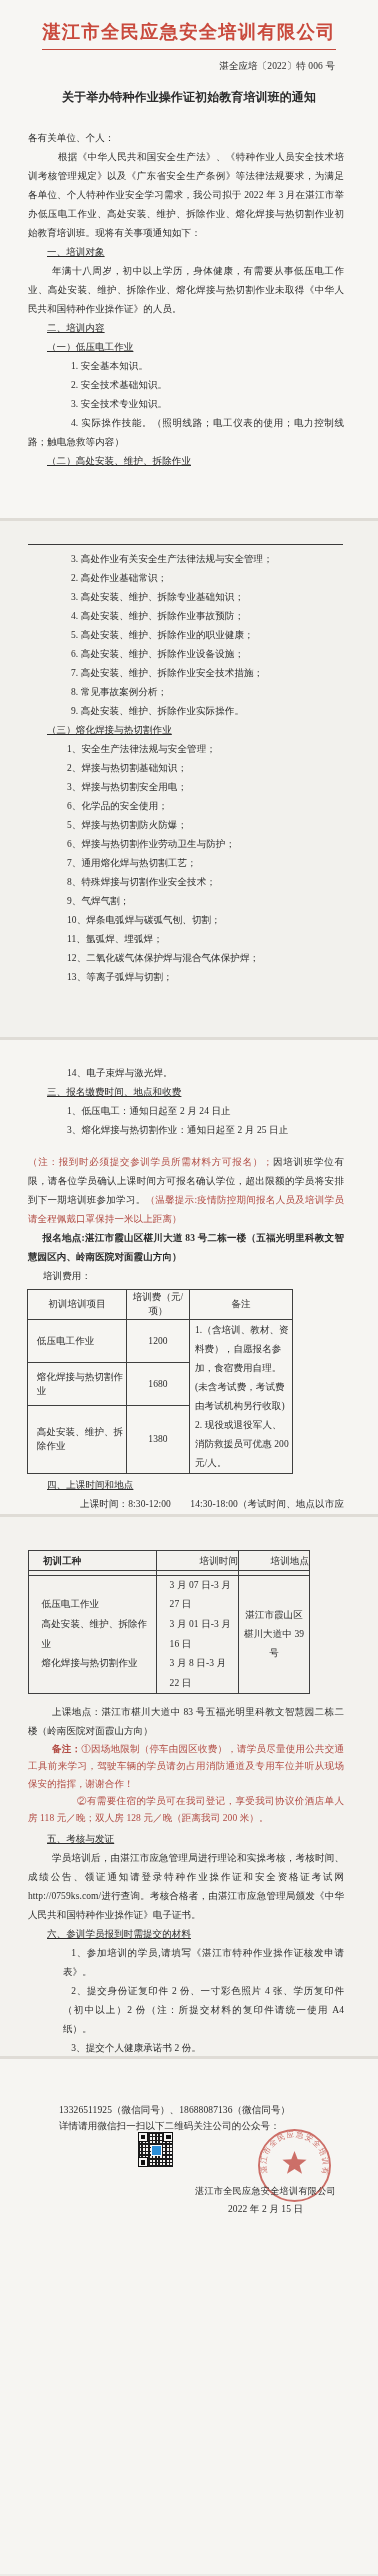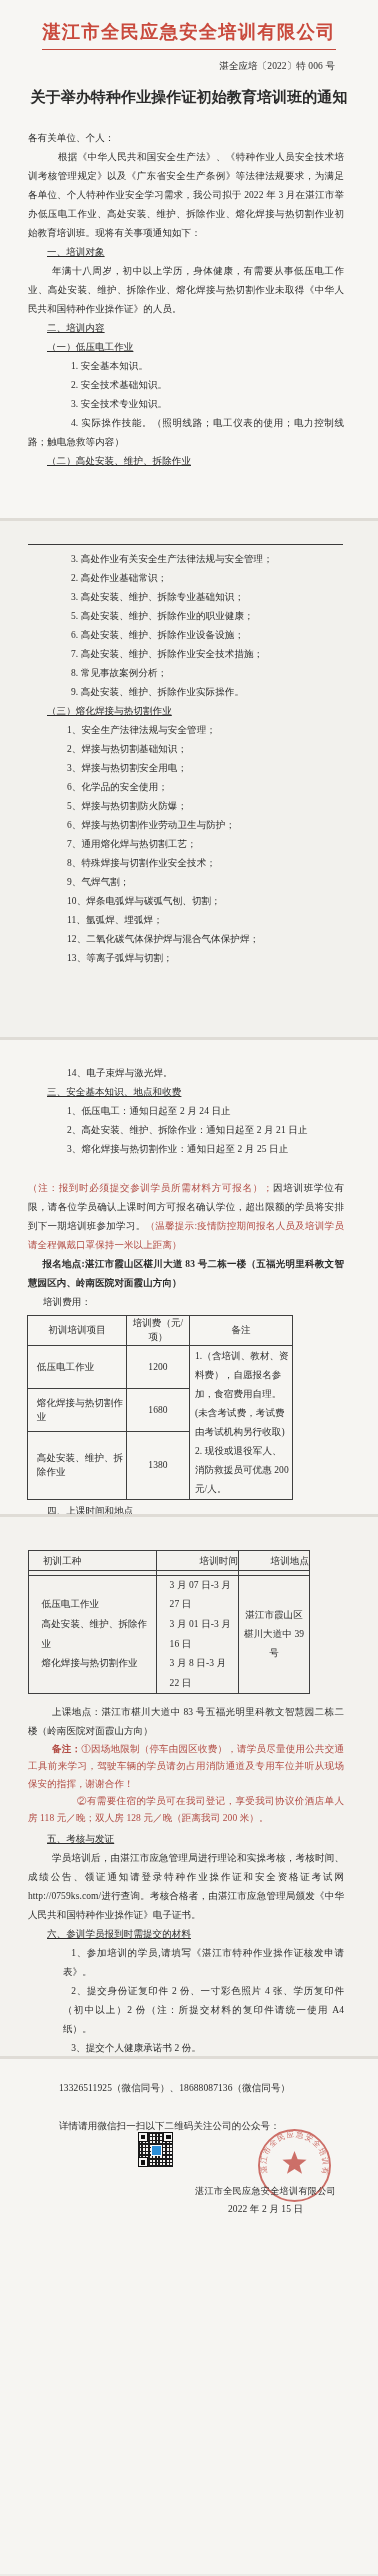--- a/index.html
+++ b/index.html
@@ -12,21 +12,21 @@
   .p3{height:477px;background:#f6f5f2;}
   .p4{height:542px;background:#f3f2ee;}
   .p5{height:518px;background:#f6f5f2;}
   .m{margin-left:28px;margin-right:34px;}
   p{margin:0;}
   .company-title{margin:21.4px 25px 0 25px;text-align:center;color:#c94a3d;
      font-size:18.3px;line-height:23px;font-weight:bold;letter-spacing:1.3px;}
   .red-rule{margin:4.4px 42px 0 42px;border-top:1.3px solid #c4473a;height:0;}
   .doc-number{margin:7.6px 43px 0 0;text-align:right;line-height:19px;}
   .notice-title{margin:11.4px 19px 0 19px;text-align:center;font-weight:bold;
-     font-size:15px;line-height:19px;}
+     font-size:12px;line-height:19px;}
   .salutation{margin-top:22px;}
   .ind47{text-indent:30px;}
   .ind38{text-indent:24px;}
   .ind78{text-indent:49px;}
   .pl24{padding-left:15px;}
   .pl30{padding-left:19px;text-decoration:underline;}
   .it1{text-indent:43px;}
   .it3{text-indent:39px;}
   .it6{padding-left:35px;text-indent:8.2px;}
   .topline{margin:23px 35px 5px 28px;border-top:1.3px solid #3a3a3a;height:0;}
@@ -41,30 +41,30 @@
      line-height:14px;padding:0;}
   .fee .c0{width:98px;} .fee .c1{width:62px;} .fee .c2{width:102px;text-align:center;}
   .fee th{height:29px;text-align:center;}
   .fee .job{text-align:left;padding-left:8.8px;}
   .fee .val{text-align:center;}
   .fee .r1{height:33px;} .fee .r2{height:33px;} .fee .r3{height:52px;}
   .fee .remark{vertical-align:top;text-align:left;line-height:19px;
      padding:1.3px 2.5px 0 5px;}
   .sched{margin:33px 0 0 28px;width:264px;}
   .sched th,.sched td{border:1px solid #3f3f3f;font-weight:normal;font-size:9.5px;padding:0;}
-  .sched .c0{width:113px;} .sched .c1{width:81px;} .sched .c2{width:70px;}
+  .sched .c0{width:113px;font-weight:bold;} .sched .c1{width:81px;} .sched .c2{width:70px;}
   .sched th{height:19px;text-align:right;line-height:14px;}
   .sched th.left{text-align:left;padding-left:14px;}
   .sched .spacer td{height:3.8px;border-top:1px solid #3f3f3f;}
   .sched .body td{height:107px;vertical-align:middle;}
   .sched .lines div{line-height:19.6px;padding-left:12.6px;text-align:left;}
   .sched .loc{text-align:center;line-height:19px;}
   .mt14{margin-top:8.8px;}
   .rnote{line-height:17.3px;}
-  .mobile-line{position:absolute;left:59px;top:20px;line-height:19px;}
+  .mobile-line{position:absolute;left:59px;top:42px;line-height:19px;}
   .qr-hint{position:absolute;left:59px;top:58px;line-height:19px;}
   .qr{position:absolute;left:138px;top:73px;width:35px;height:35px;
       background:
         repeating-linear-gradient(90deg,#1b1b1b 0 1.5px,transparent 1.5px 3.4px),
         repeating-linear-gradient(0deg,#1b1b1b 0 1.5px,#f4f3f0 1.5px 3.7px);}
   .qr i{position:absolute;width:7.6px;height:7.6px;border:1.6px solid #111;
         background:#f6f5f2;display:block;}
   .qr i::after{content:"";position:absolute;inset:1.5px;background:#111;}
   .qr .tl{left:0;top:0;} .qr .tr{right:0;top:0;} .qr .bl{left:0;bottom:0;}
   .qr .ctr{position:absolute;left:12.6px;top:12.6px;width:9.5px;height:9.5px;
@@ -95,20 +95,21 @@
     <div class="m it1">3. 安全技术专业知识。</div>
     <div class="m it1">4. 实际操作技能。（照明线路；电工仪表的使用；电力控制线路；触电急救等内容）</div>
     <div class="m pl30">（二）高处安装、维护、拆除作业</div>
   </div>
 
   <div class="page p2">
     <div class="topline"></div>
     <div class="m it1">3. 高处作业有关安全生产法律法规与安全管理；</div>
     <div class="m it1">2. 高处作业基础常识；</div>
     <div class="m it1">3. 高处安装、维护、拆除专业基础知识；</div>
+    <div class="m it1">4. 高处安装、维护、拆除作业事故预防；</div>
     <div class="m it1">5. 高处安装、维护、拆除作业的职业健康；</div>
     <div class="m it1">6. 高处安装、维护、拆除作业设备设施；</div>
     <div class="m it1">7. 高处安装、维护、拆除作业安全技术措施；</div>
     <div class="m it1">8. 常见事故案例分析；</div>
     <div class="m it1">9. 高处安装、维护、拆除作业实际操作。</div>
     <div class="m pl30">（三）熔化焊接与热切割作业</div>
     <div class="m it3">1、安全生产法律法规与安全管理；</div>
     <div class="m it3">2、焊接与热切割基础知识；</div>
     <div class="m it3">3、焊接与热切割安全用电；</div>
     <div class="m it3">6、化学品的安全使用；</div>
@@ -118,25 +119,24 @@
     <div class="m it3">8、特殊焊接与切割作业安全技术；</div>
     <div class="m it3">9、气焊气割；</div>
     <div class="m it3">10、焊条电弧焊与碳弧气刨、切割；</div>
     <div class="m it3">11、氩弧焊、埋弧焊；</div>
     <div class="m it3">12、二氧化碳气体保护焊与混合气体保护焊；</div>
     <div class="m it3">13、等离子弧焊与切割；</div>
   </div>
 
   <div class="page p3">
     <div class="m it3" style="margin-top:24px;">14、电子束焊与激光焊。</div>
-    <div class="m pl30">三、安全基本知识、地点和收费</div>
+    <div class="m pl30">三、报名缴费时间、地点和收费</div>
     <div class="m it3">1、低压电工：通知日起至 2 月 24 日止</div>
-    <div class="m it3">2、高处安装、维护、拆除作业：通知日起至 2 月 21 日止</div>
     <div class="m it3">3、熔化焊接与热切割作业：通知日起至 2 月 25 日止</div>
-    <p class="m" style="margin-top:20px;"><span class="red">（注：报到时必须提交参训学员所需材料方可报名）；</span><span>因培训班学位有限，请各位学员确认上课时间方可报名确认学位，超出限额的学员将安排到下一期培训班参加学习。</span><span class="red">（温馨提示:疫情防控期间报名人员及培训学员请全程佩戴口罩保持一米以上距离）</span></p>
+    <p class="m" style="margin-top:13px;"><span class="red">（注：报到时必须提交参训学员所需材料方可报名）；</span><span>因培训班学位有限，请各位学员确认上课时间方可报名确认学位，超出限额的学员将安排到下一期培训班参加学习。</span><span class="red">（温馨提示:疫情防控期间报名人员及培训学员请全程佩戴口罩保持一米以上距离）</span></p>
     <p class="m b signup">报名地点:湛江市霞山区椹川大道 83 号二栋一楼（五福光明里科教文智慧园区内、岭南医院对面霞山方向）</p>
     <div class="m pl24">培训费用：</div>
     <table class="fee">
       <tbody>
           <tr>
         <th class="c0">初训培训项目</th>
         <th class="c1">培训费（元/项）</th>
         <th class="c2">备注</th>
       </tr>
       <tr class="r1">

